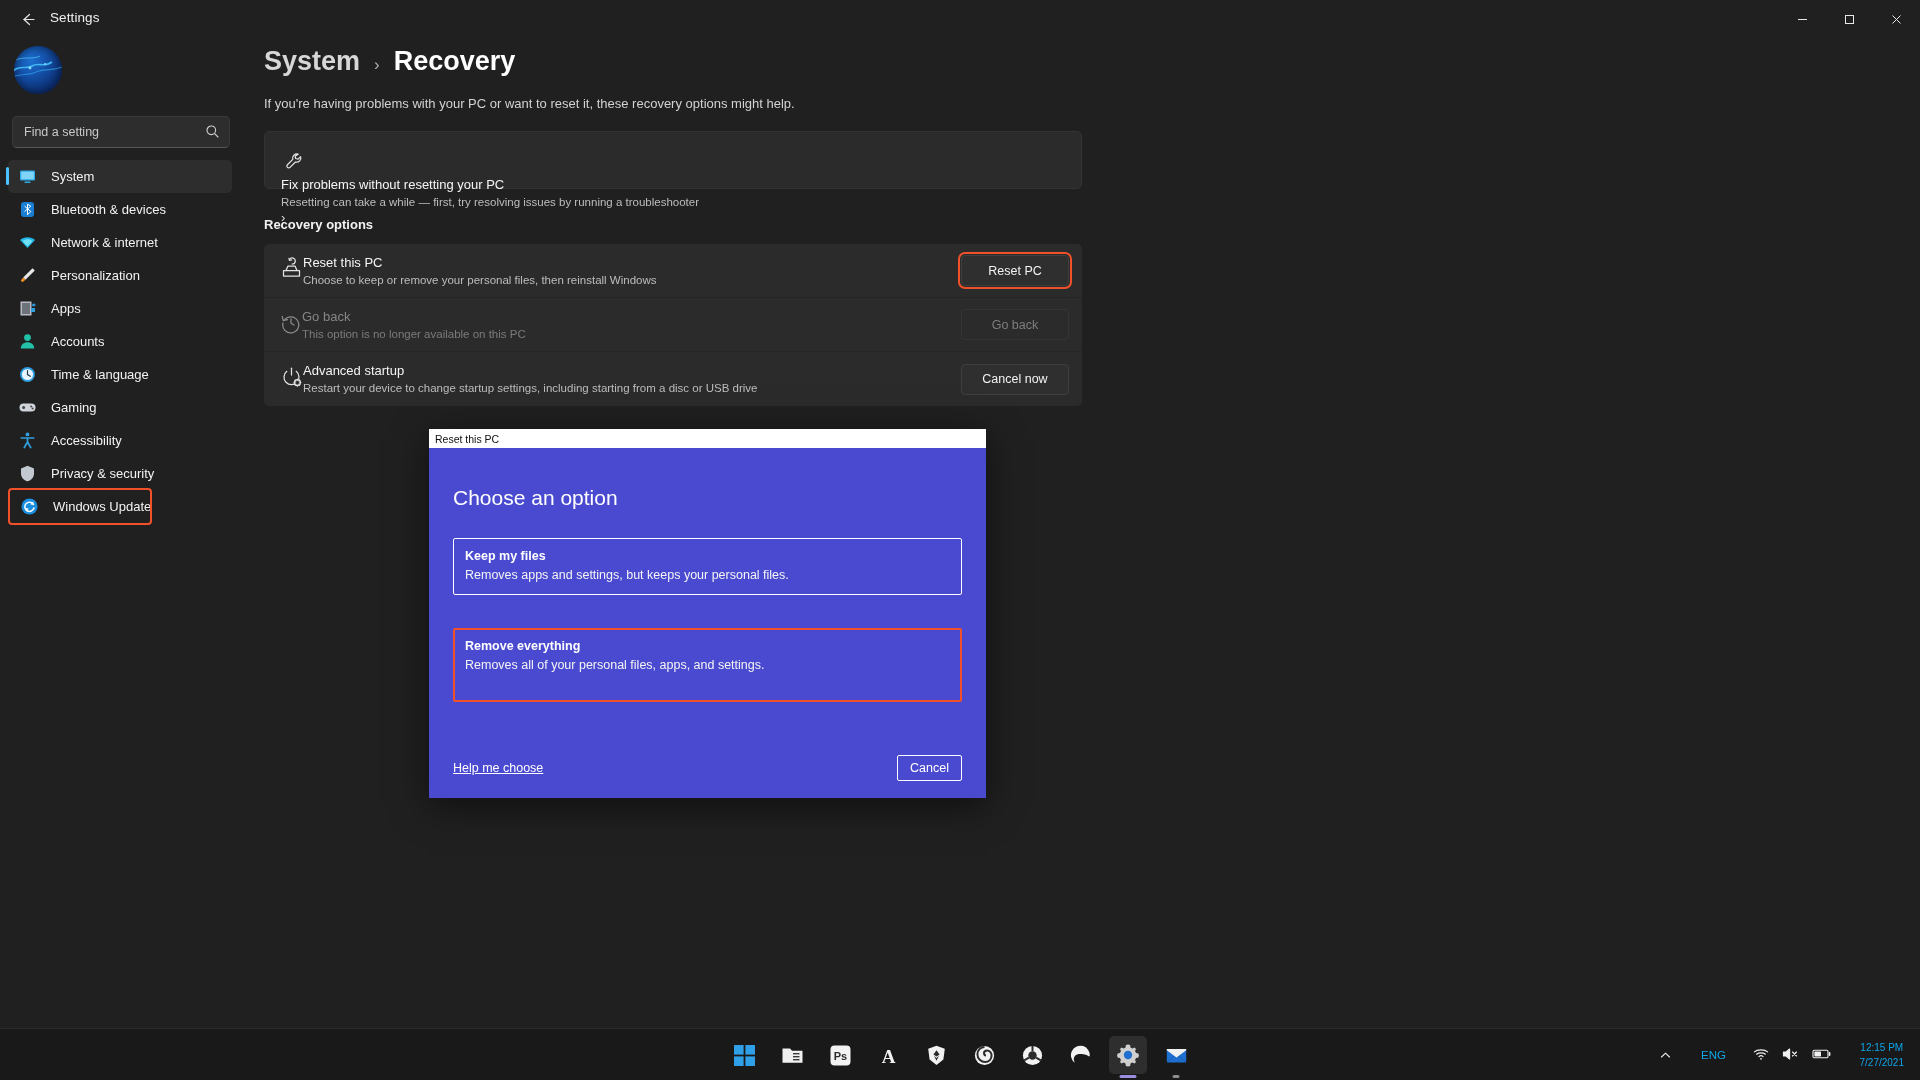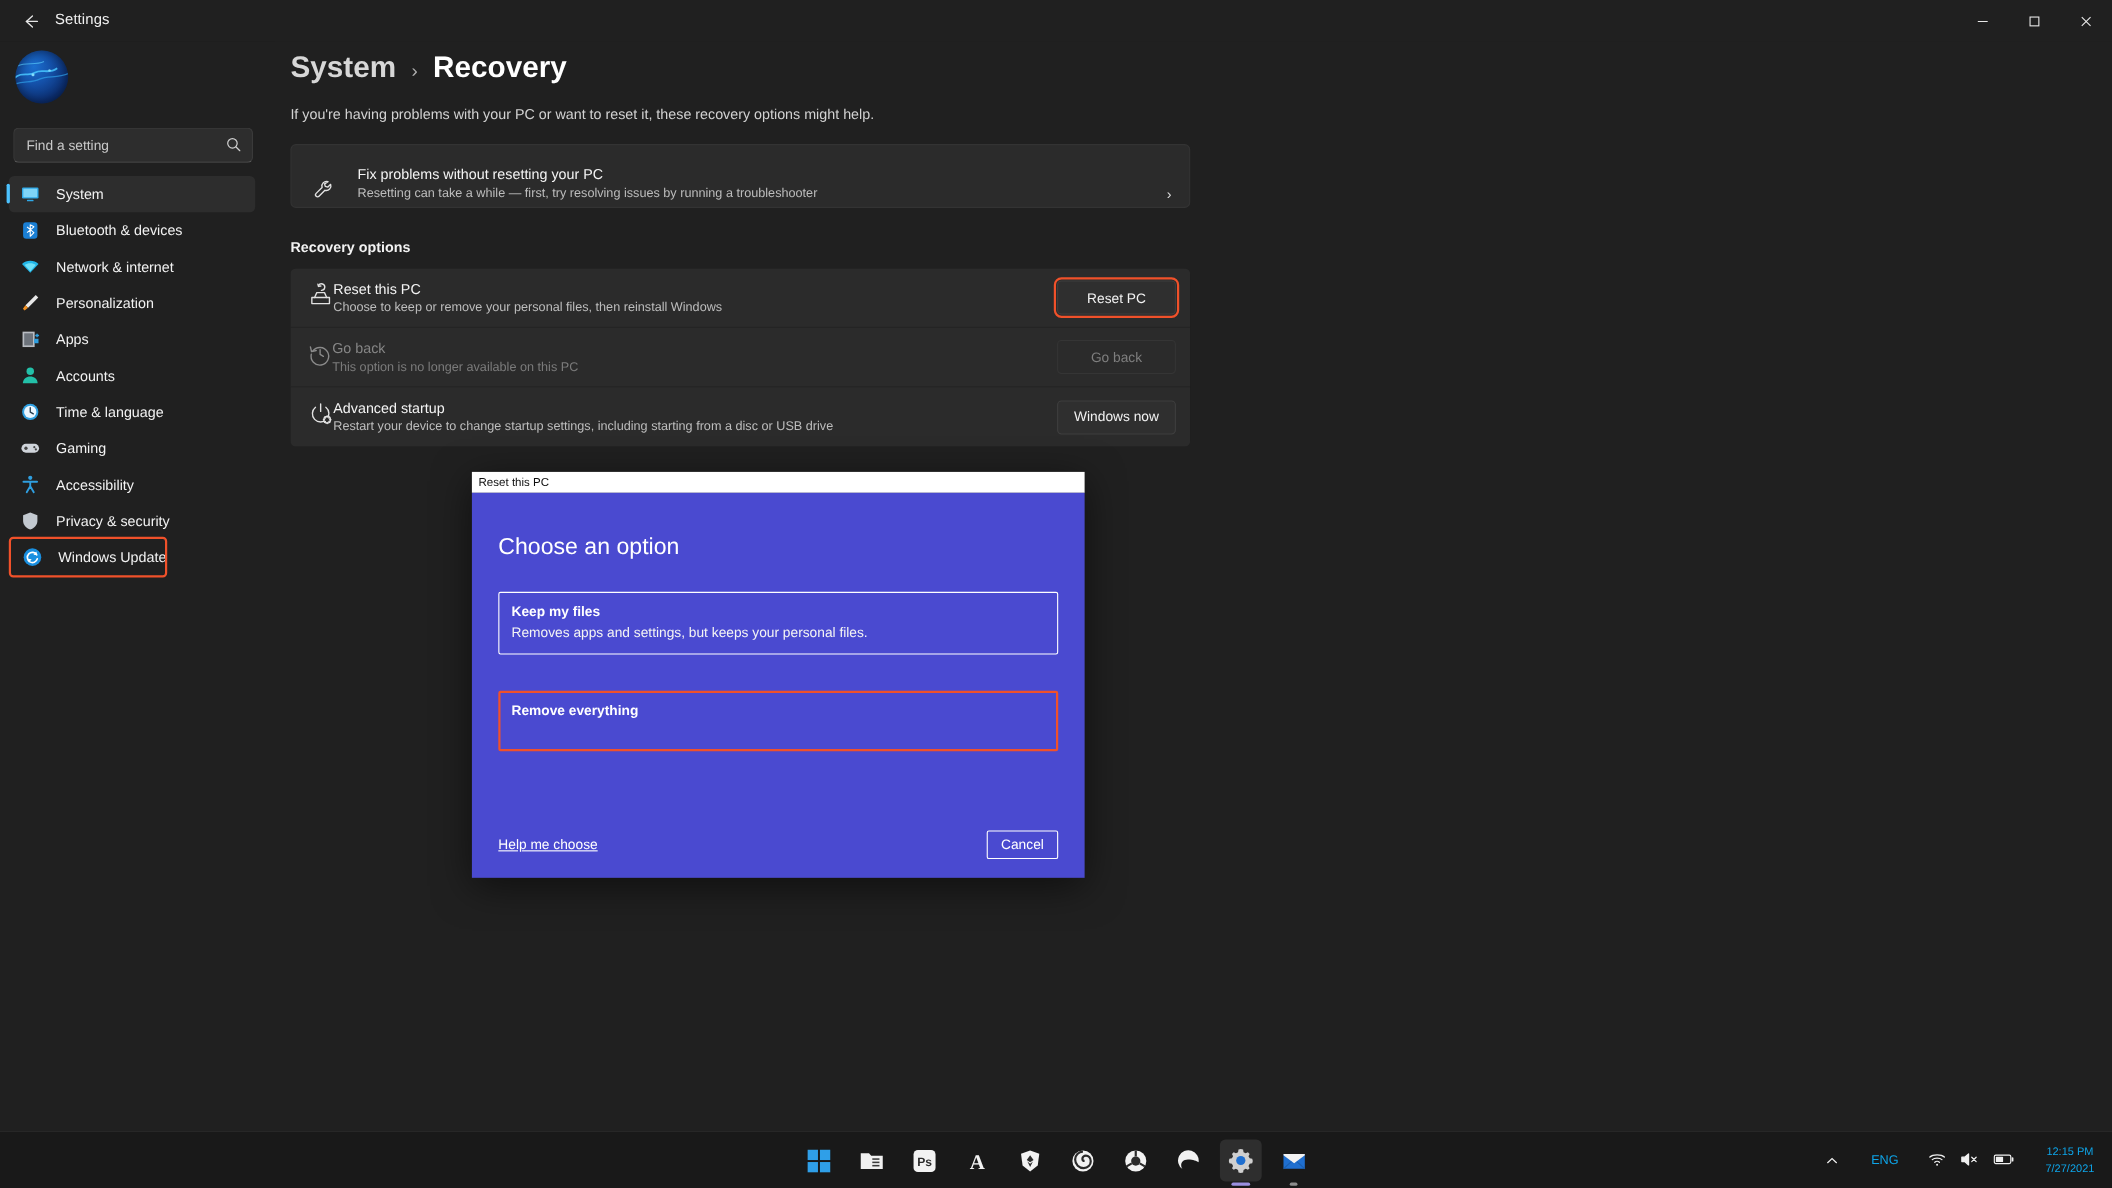--- a/index.html
+++ b/index.html
@@ -76,21 +76,21 @@
   .main { position: absolute; left: 264px; top: 38px; width: 1450px; }
   .crumb { display: flex; align-items: baseline; gap: 14px; margin-top: 8px; }
   .crumb .c1 { font-size: 27px; color: #d7d7d7; font-weight: 600; }
   .crumb .sep { font-size: 17px; color: #aeaeae; }
   .crumb .c2 { font-size: 27px; color: #ffffff; font-weight: 600; }
   .subtitle { margin-top: 19px; font-size: 13px; color: #d2d2d2; }
 
   .card {
     position: relative; width: 818px; background: #2b2b2b;
     border: 1px solid #333; border-radius: 5px;
-    display: flex; align-items: flex-end; padding: 4px 16px;
+    display: flex; align-items: flex-start; padding: 16px 16px; flex-direction: column;
   }
   .card.tall { height: 58px; margin-top: 20px; }
   .card .cicon {
     width: 28px; flex: 0 0 28px; display:flex; align-items:center; justify-content:center;
     color: #e2e2e2; margin-right: 16px;
   }
   .ctext { flex: 1; }
   .ctitle { font-size: 13px; color: #f4f4f4; line-height: 17px; }
   .csub { font-size: 11.5px; color: #bdbdbd; line-height: 16px; margin-top: 1px; }
   .chev { color: #dcdcdc; font-size: 13px; }
@@ -432,40 +432,41 @@
             <path d="M6.8 5.3 A7.5 7.5 0 1 0 16.2 5.3"></path>
             <path d="M11.5 2.2 V9"></path>
             <circle cx="17.4" cy="16.6" r="3" fill="#2b2b2b"></circle>
             <path d="M17.4 13.2 v1 M17.4 19 v1 M14 16.6 h1 M19.8 16.6 h1 M15.1 14.3 l.7.7 M19 18.2 l.7.7 M19.7 14.3 l-.7.7 M15.8 18.2 l-.7.7"></path>
           </svg>
         </span>
         <div class="ctext">
           <div class="ctitle">Advanced startup</div>
           <div class="csub">Restart your device to change startup settings, including starting from a disc or USB drive</div>
         </div>
-        <button class="btn">Windows now</button>
+        <button class="btn">Cancel now</button>
       </div>
 
     </div>
   </div>
 
   <div class="dlg">
     <div class="dlg-tb">
       <span>Reset this PC</span>
     </div>
     <div class="dlg-body">
       <div class="dlg-h">Choose an option</div>
 
       <div class="optwrap">
         <div class="opt">
           <div class="opt-t">Keep my files</div>
           <div class="opt-d">Removes apps and settings, but keeps your personal files.</div>
         </div>
         <div class="opt hl">
           <div class="opt-t">Remove everything</div>
+          <div class="opt-d">Removes all of your personal files, apps, and settings.</div>
         </div>
       </div>
 
       <div class="dlg-foot">
         <a class="helplink" href="#">Help me choose</a>
         <button class="cancelbtn">Cancel</button>
       </div>
     </div>
   </div>
 

